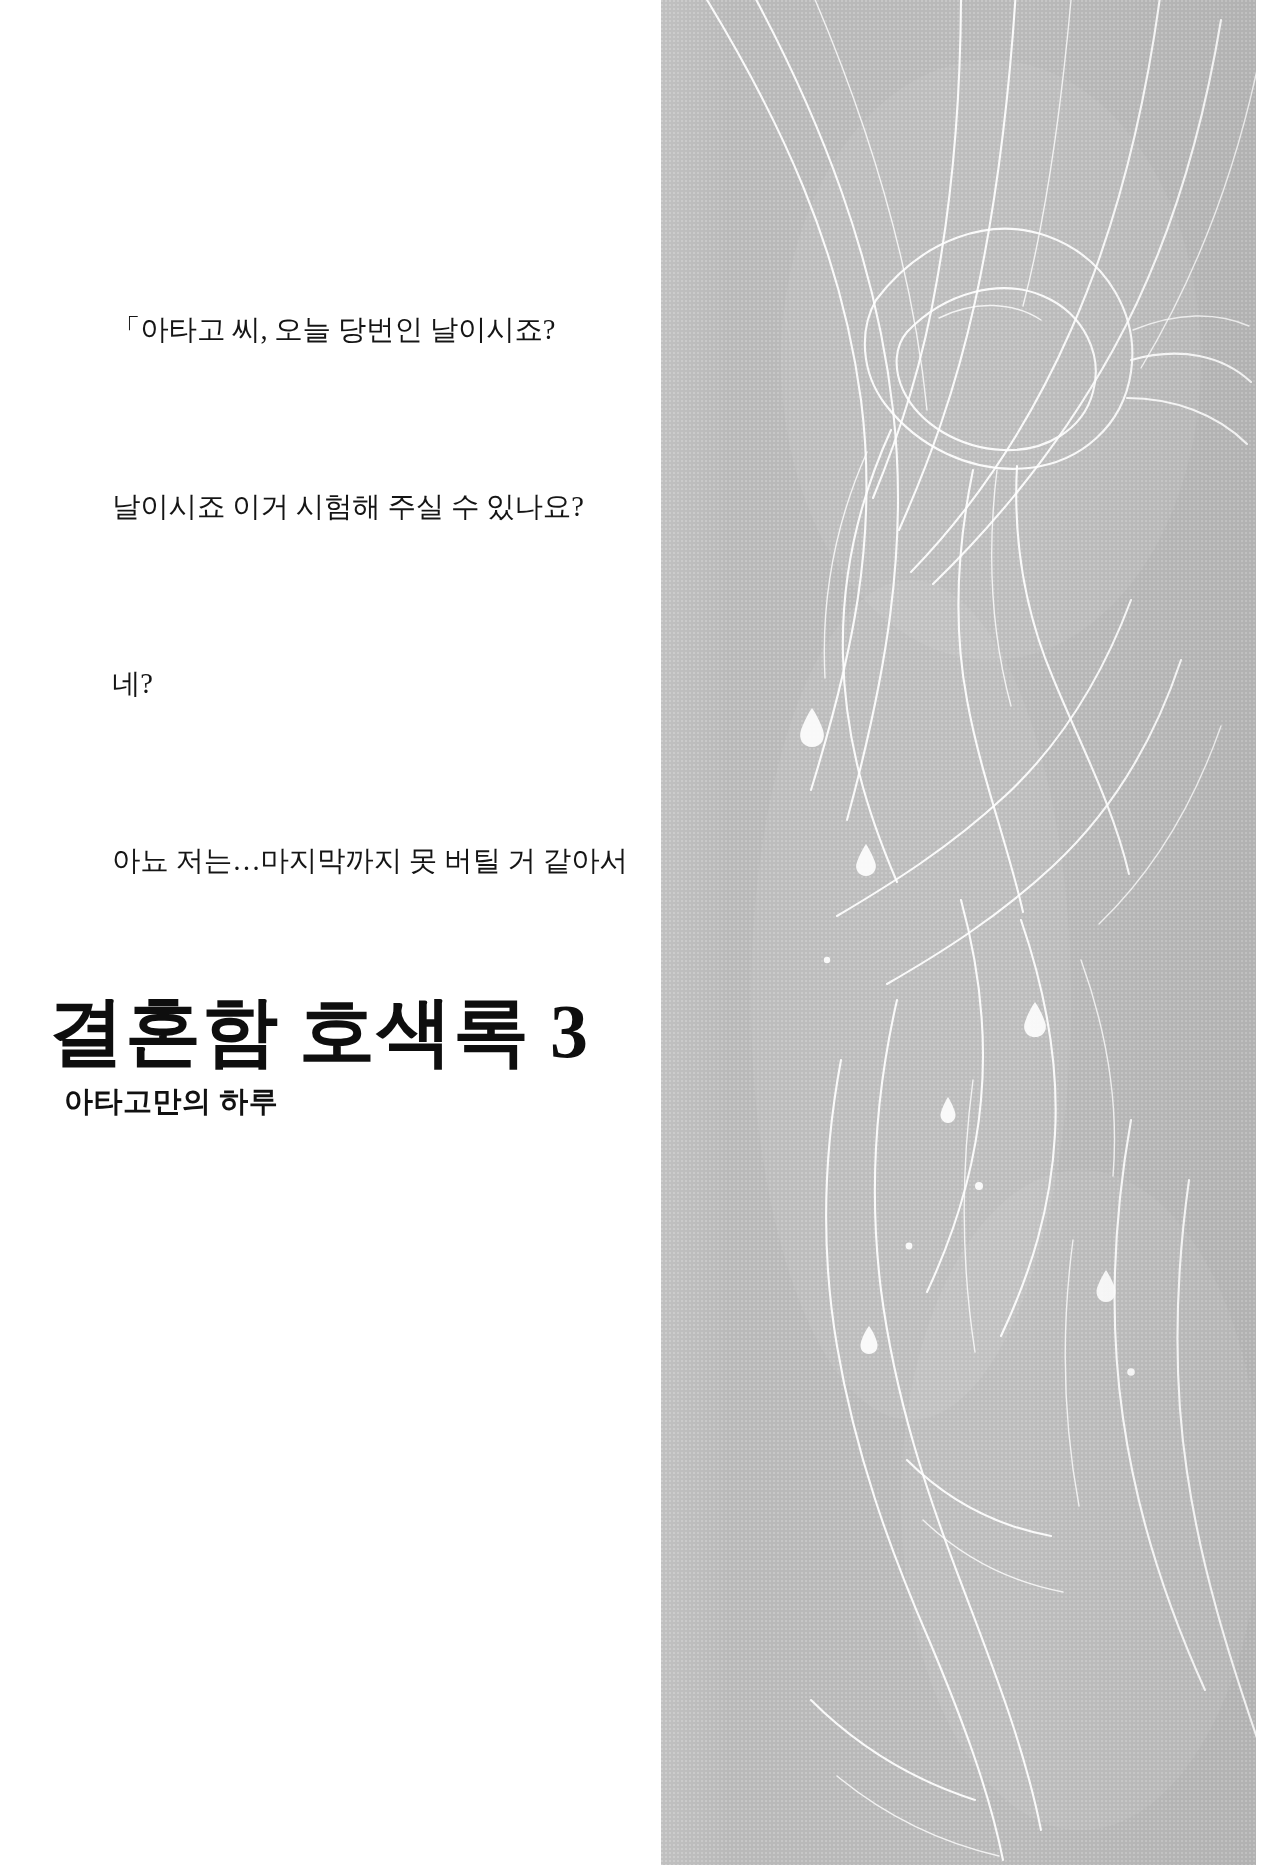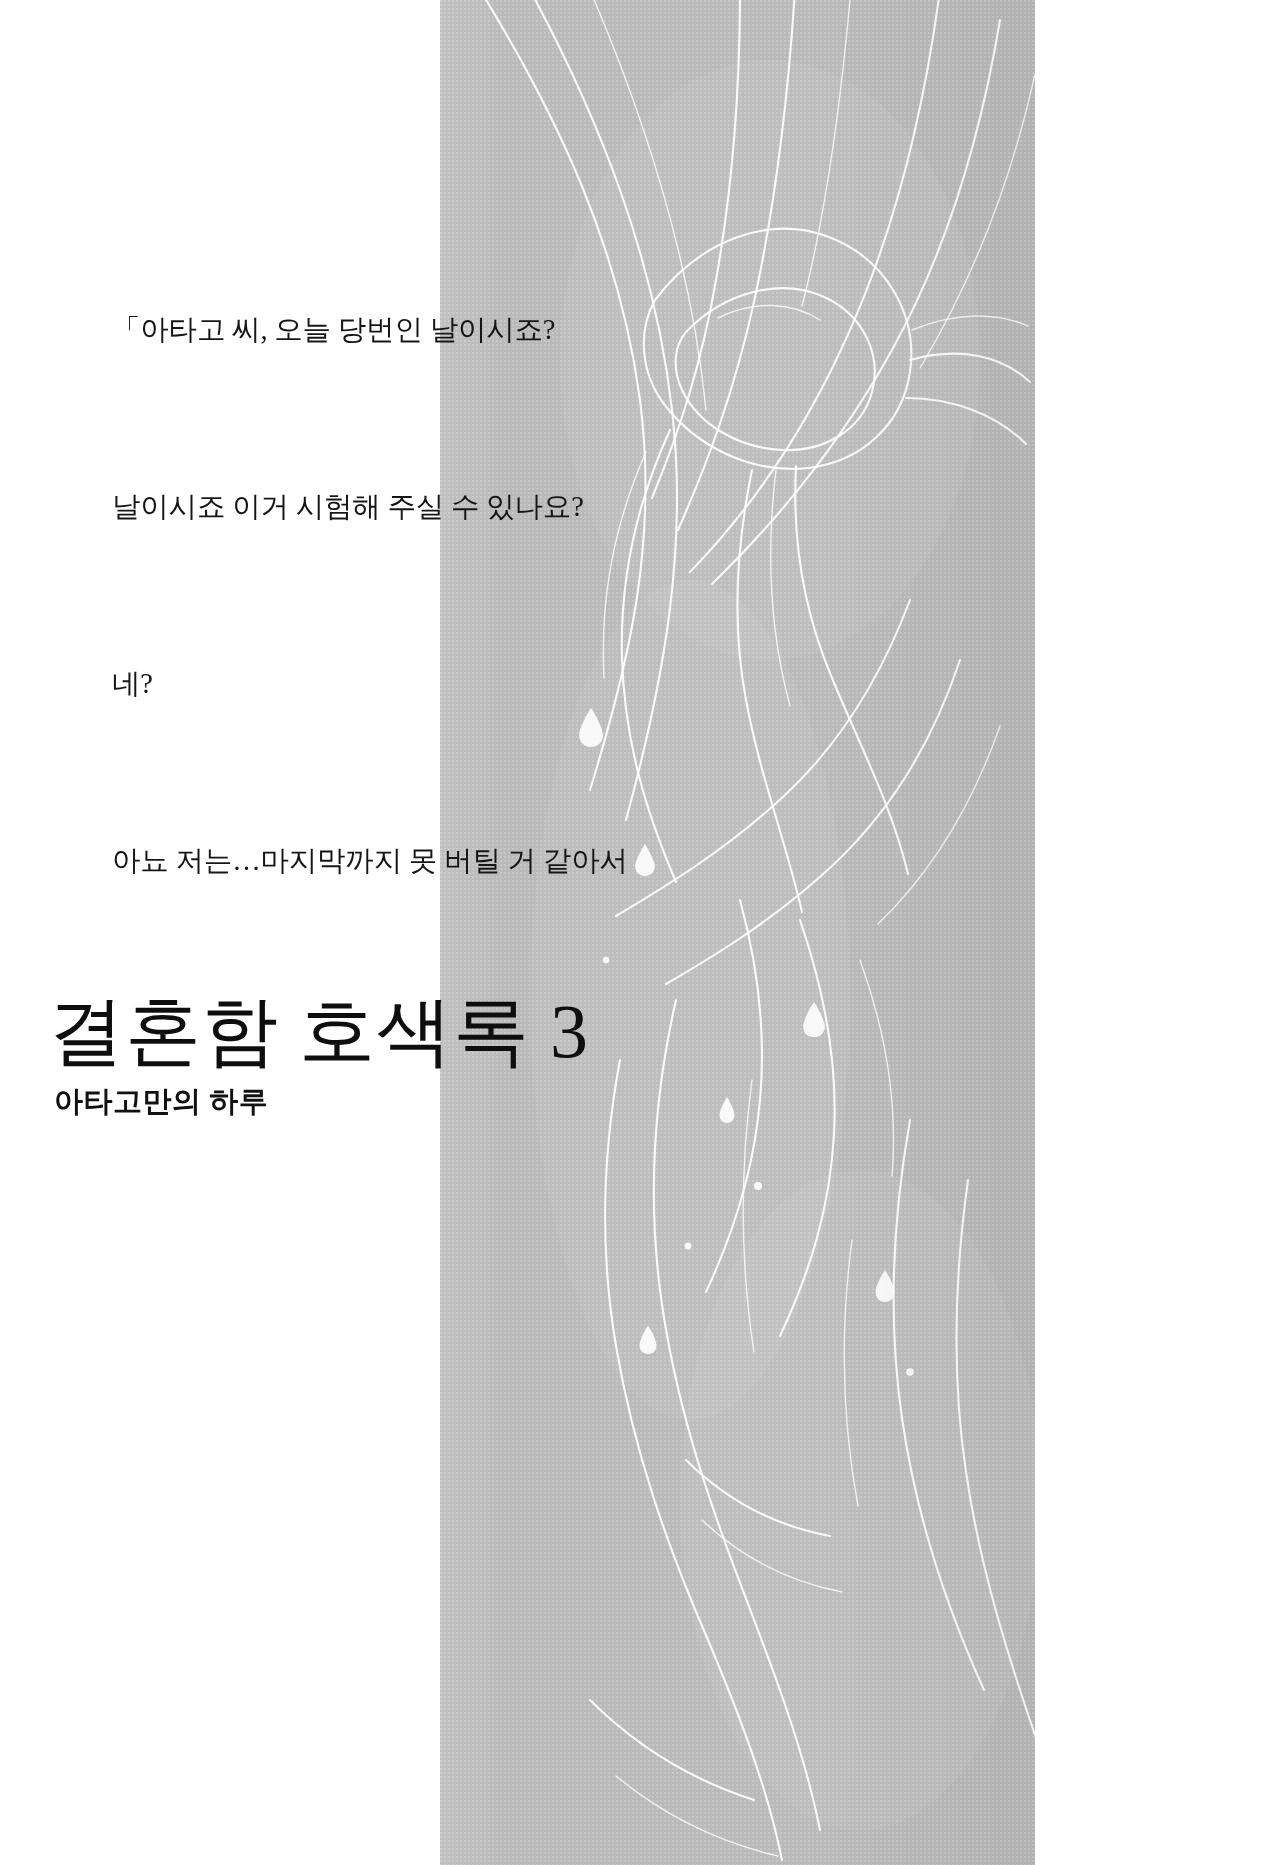--- a/index.html
+++ b/index.html
@@ -2,21 +2,21 @@
 <html lang="ko"><head>
 <meta charset="utf-8">
 <style>
   html, body {
     margin: 0;
     padding: 0;
     background: #ffffff;
   }
   .page {
     position: relative;
-    width: 1035px;
+    width: 1256px;
     height: 1865px;
     background: #ffffff;
     overflow: hidden;
     font-family: "Liberation Serif", "DejaVu Serif", serif;
   }
 
   
   .art-panel {
     position: absolute;
     top: 0;
@@ -103,27 +103,27 @@
     position: absolute;
     left: 48px;
     top: 985px;
     width: 620px;
   }
   .book-title {
     margin: 0;
     color: #0e0e0e;
     font-family: "Liberation Serif", "DejaVu Serif", serif;
     font-size: 76px;
-    font-weight: 400;
+    font-weight: 700;
     letter-spacing: 1px;
     line-height: 92px;
     white-space: pre;
   }
   .book-subtitle {
-    margin: 6px 0 0 6px;
+    margin: 6px 0 0 16px;
     color: #111111;
     font-family: "Liberation Serif", "DejaVu Serif", serif;
     font-size: 29px;
     font-weight: 700;
     letter-spacing: 0.5px;
     line-height: 36px;
     white-space: pre;
   }
 </style>
 </head>

